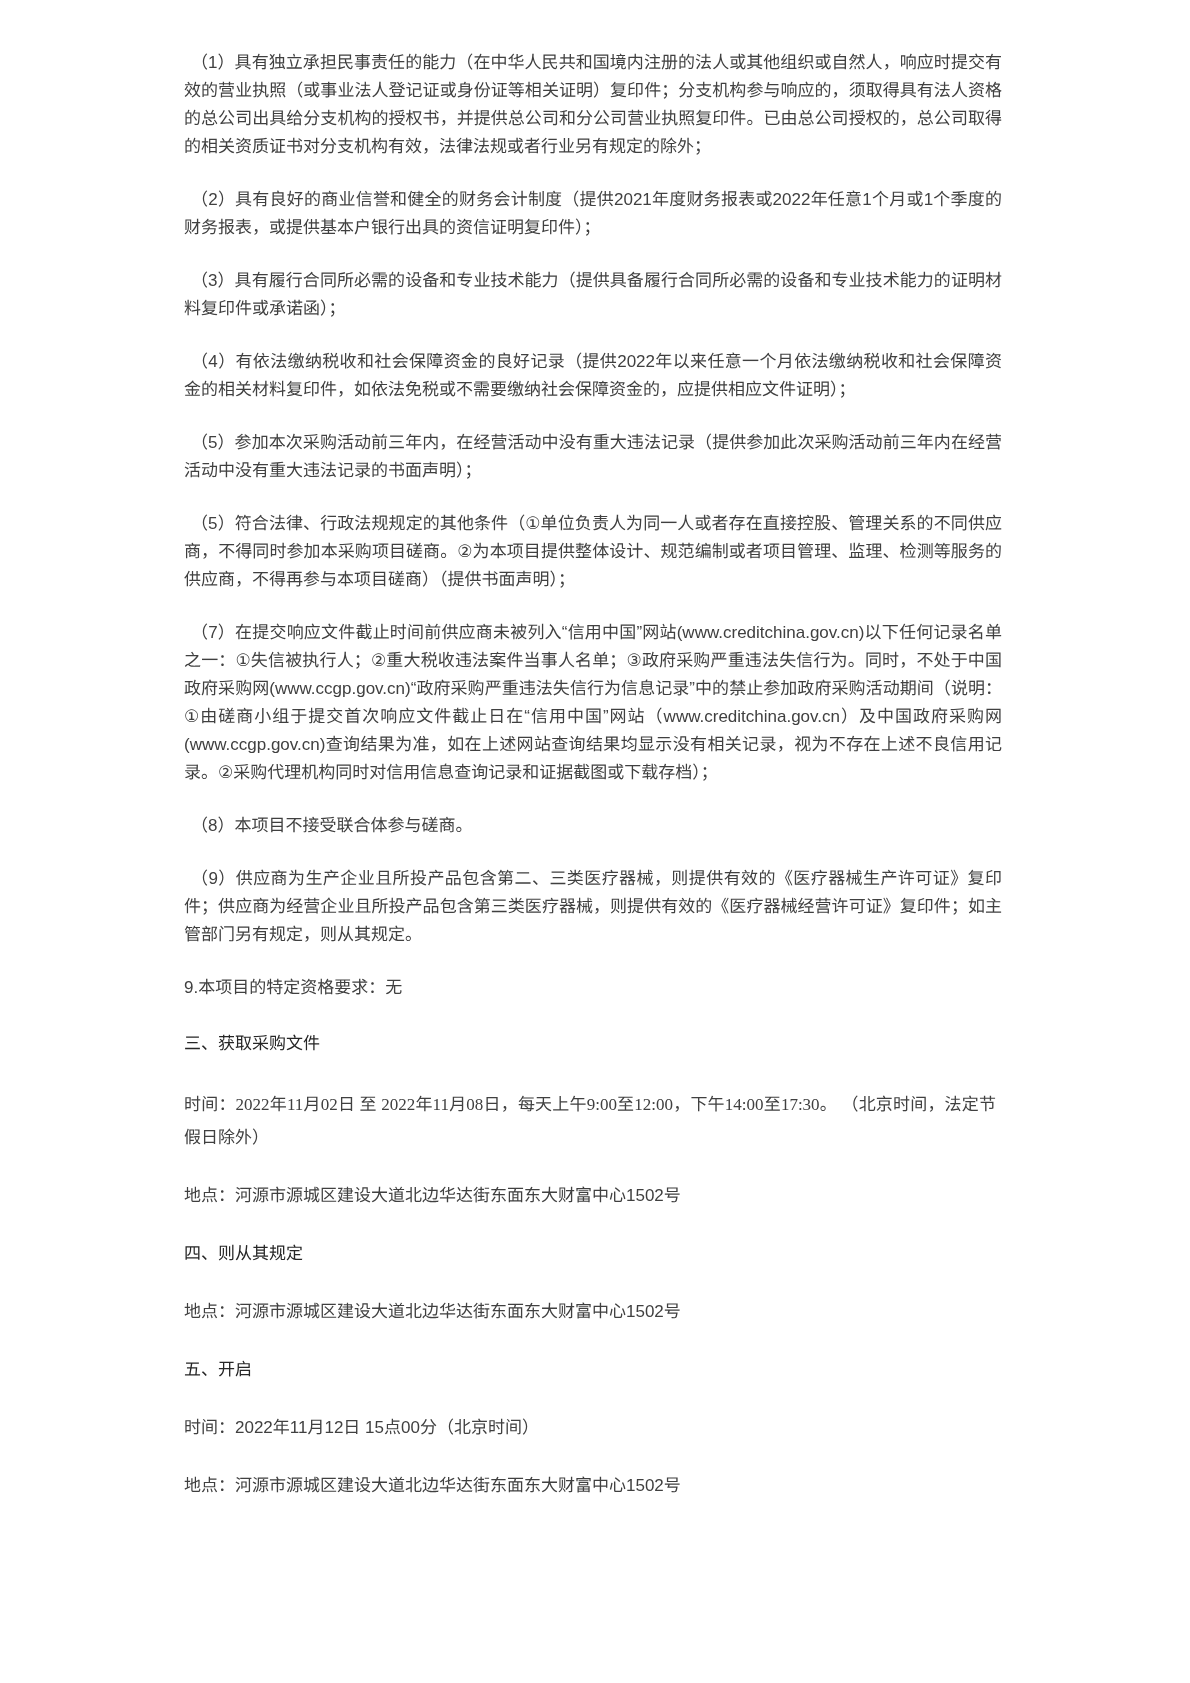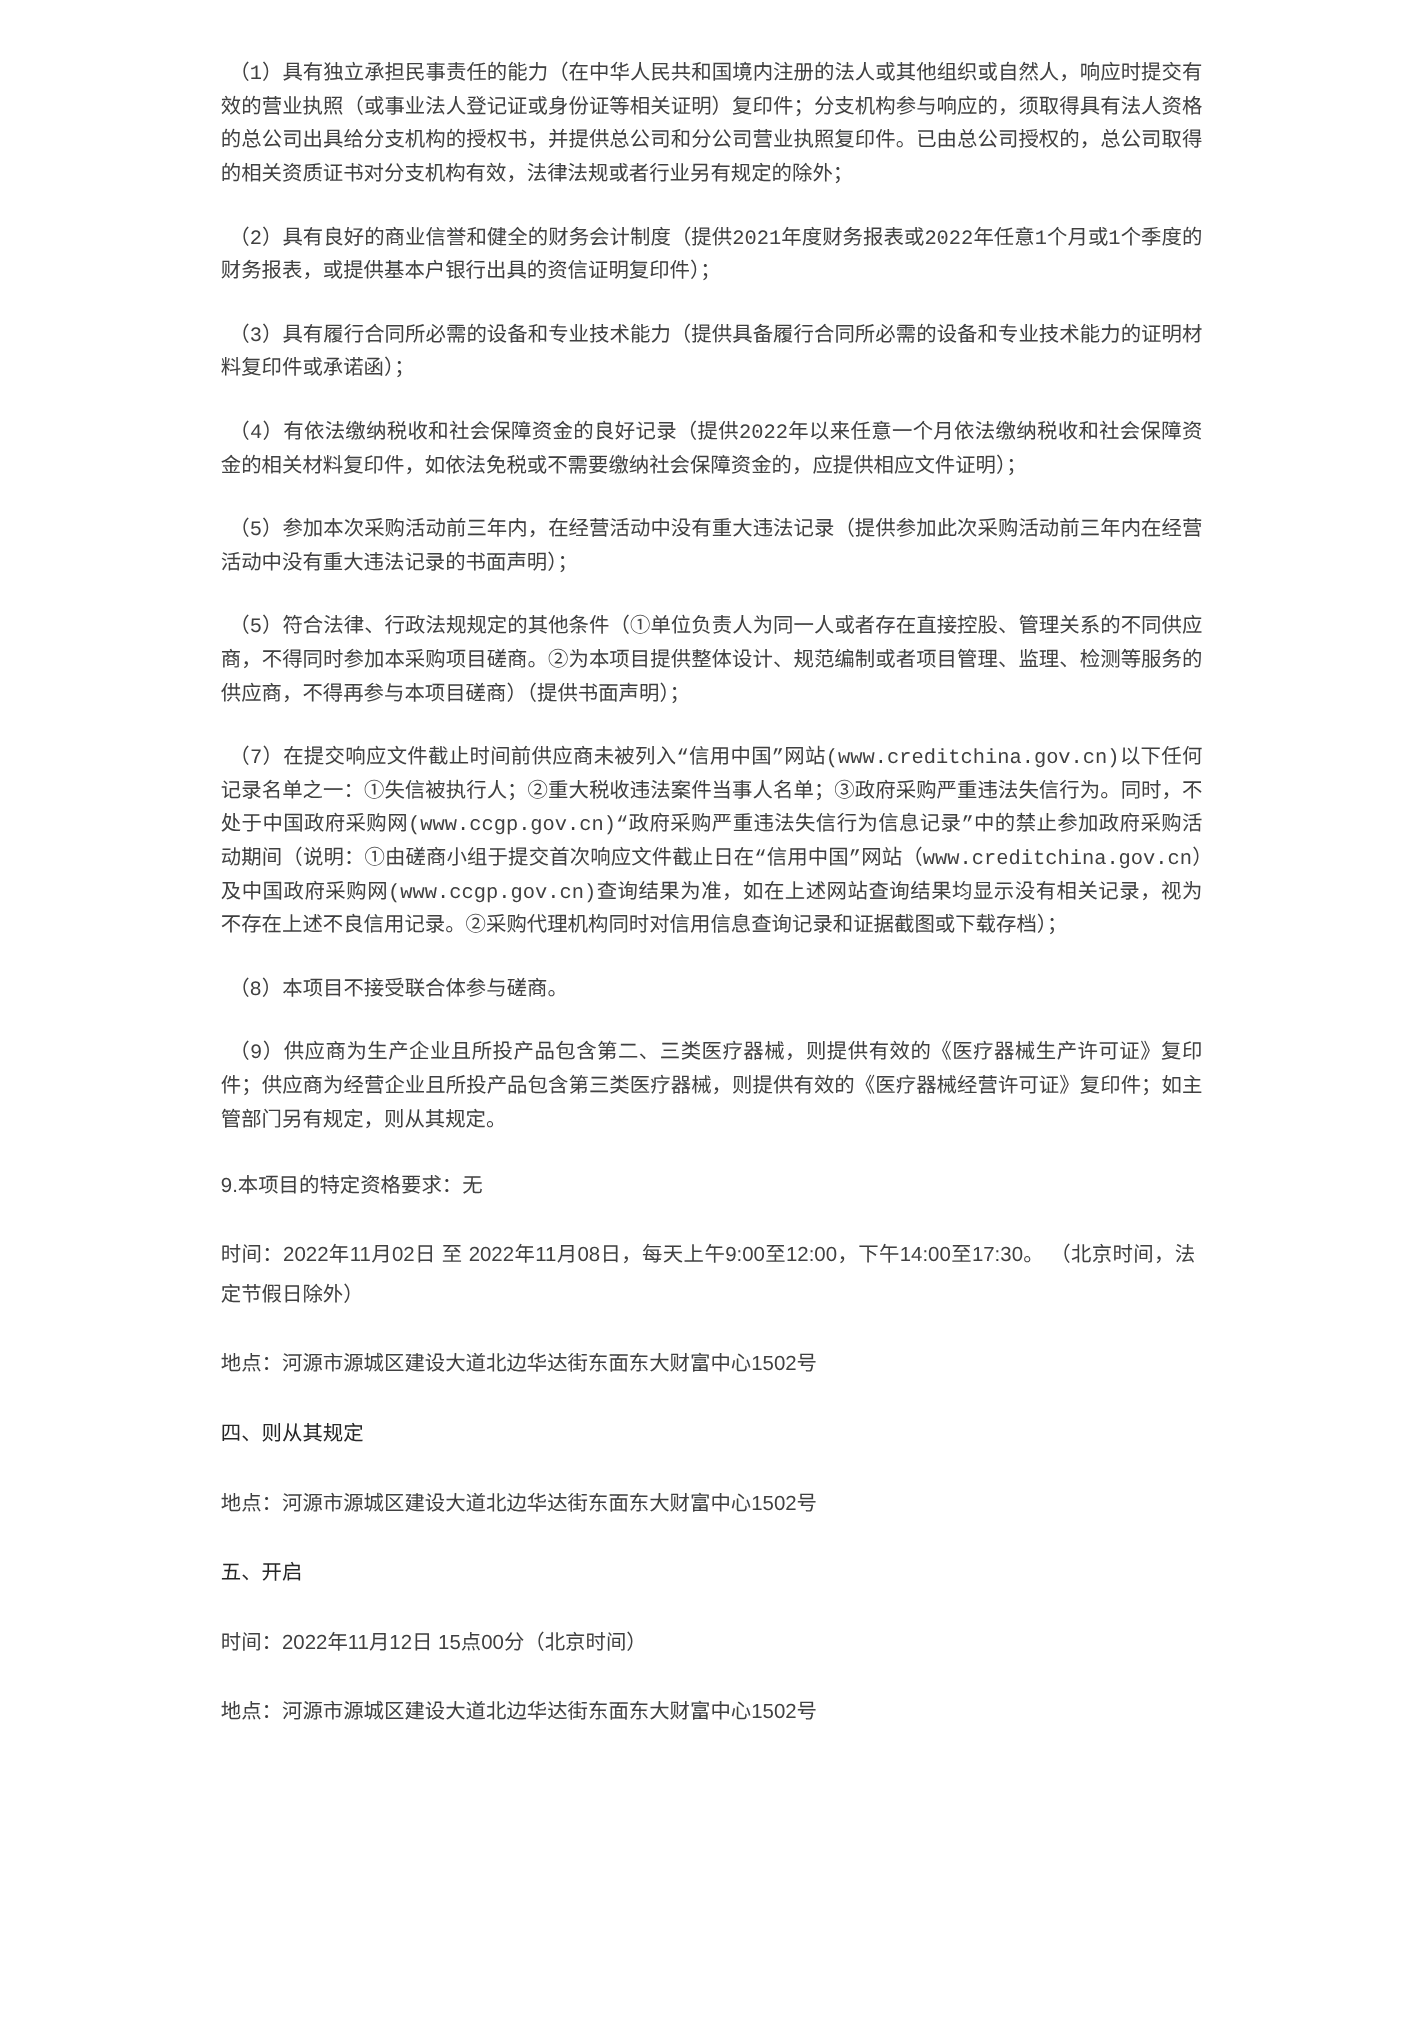--- a/index.html
+++ b/index.html
@@ -22,55 +22,56 @@
     padding-top: 49px;
     color: #404040;
     font-size: 17px;
     line-height: 28px;
     text-align: justify;
   }
   .doc p, .doc h3 { font-weight: normal; }
   .item {
     margin: 0 4px 25px 0;
     text-indent: 7px;
-    font-family: Liberation Mono, monospace;
   }
   .para {
     margin: 0 0 27px 0;
   }
   .heading {
     font-size: 17px;
     font-weight: bold;
     color: #262626;
     margin: 28px 0 30px 0;
     line-height: 28px;
   }
   .info {
     margin: 0 0 30px 0;
   }
   .info-wide {
     line-height: 33px;
     margin: 0 10px 28px 0;
+    font-family: Liberation Serif, serif;
   }
 </style>
 </head>
 <body>
 
 <div class="page">
   <div class="doc">
       <p class="item">（1）具有独立承担民事责任的能力（在中华人民共和国境内注册的法人或其他组织或自然人，响应时提交有效的营业执照（或事业法人登记证或身份证等相关证明）复印件；分支机构参与响应的，须取得具有法人资格的总公司出具给分支机构的授权书，并提供总公司和分公司营业执照复印件。已由总公司授权的，总公司取得的相关资质证书对分支机构有效，法律法规或者行业另有规定的除外；</p>
       <p class="item">（2）具有良好的商业信誉和健全的财务会计制度（提供2021年度财务报表或2022年任意1个月或1个季度的财务报表，或提供基本户银行出具的资信证明复印件）；</p>
       <p class="item">（3）具有履行合同所必需的设备和专业技术能力（提供具备履行合同所必需的设备和专业技术能力的证明材料复印件或承诺函）；</p>
       <p class="item">（4）有依法缴纳税收和社会保障资金的良好记录（提供2022年以来任意一个月依法缴纳税收和社会保障资金的相关材料复印件，如依法免税或不需要缴纳社会保障资金的，应提供相应文件证明）；</p>
       <p class="item">（5）参加本次采购活动前三年内，在经营活动中没有重大违法记录（提供参加此次采购活动前三年内在经营活动中没有重大违法记录的书面声明）；</p>
       <p class="item">（5）符合法律、行政法规规定的其他条件（①单位负责人为同一人或者存在直接控股、管理关系的不同供应商，不得同时参加本采购项目磋商。②为本项目提供整体设计、规范编制或者项目管理、监理、检测等服务的供应商，不得再参与本项目磋商）（提供书面声明）；</p>
       <p class="item">（7）在提交响应文件截止时间前供应商未被列入“信用中国”网站(www.creditchina.gov.cn)以下任何记录名单之一：①失信被执行人；②重大税收违法案件当事人名单；③政府采购严重违法失信行为。同时，不处于中国政府采购网(www.ccgp.gov.cn)“政府采购严重违法失信行为信息记录”中的禁止参加政府采购活动期间（说明：①由磋商小组于提交首次响应文件截止日在“信用中国”网站（www.creditchina.gov.cn）及中国政府采购网(www.ccgp.gov.cn)查询结果为准，如在上述网站查询结果均显示没有相关记录，视为不存在上述不良信用记录。②采购代理机构同时对信用信息查询记录和证据截图或下载存档）；</p>
       <p class="item">（8）本项目不接受联合体参与磋商。</p>
       <p class="item">（9）供应商为生产企业且所投产品包含第二、三类医疗器械，则提供有效的《医疗器械生产许可证》复印件；供应商为经营企业且所投产品包含第三类医疗器械，则提供有效的《医疗器械经营许可证》复印件；如主管部门另有规定，则从其规定。</p>
       <p class="para">9.本项目的特定资格要求：无</p>
+      <h3 class="heading">三、获取采购文件</h3>
       <p class="info-wide">时间：2022年11月02日 至 2022年11月08日，每天上午9:00至12:00，下午14:00至17:30。 （北京时间，法定节假日除外）</p>
       <p class="info">地点：河源市源城区建设大道北边华达街东面东大财富中心1502号</p>
       <h3 class="heading">四、则从其规定</h3>
       <p class="info">地点：河源市源城区建设大道北边华达街东面东大财富中心1502号</p>
       <h3 class="heading">五、开启</h3>
       <p class="info">时间：2022年11月12日 15点00分（北京时间）</p>
       <p class="info">地点：河源市源城区建设大道北边华达街东面东大财富中心1502号</p>
     </div>
 </div>
 

